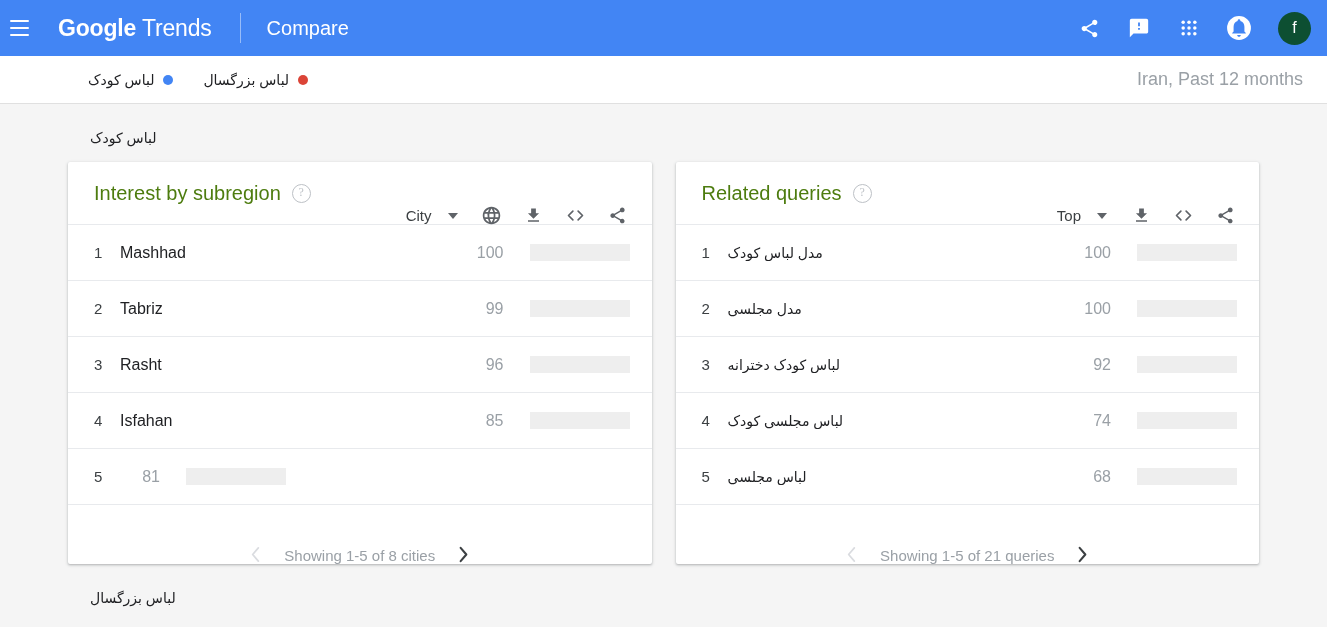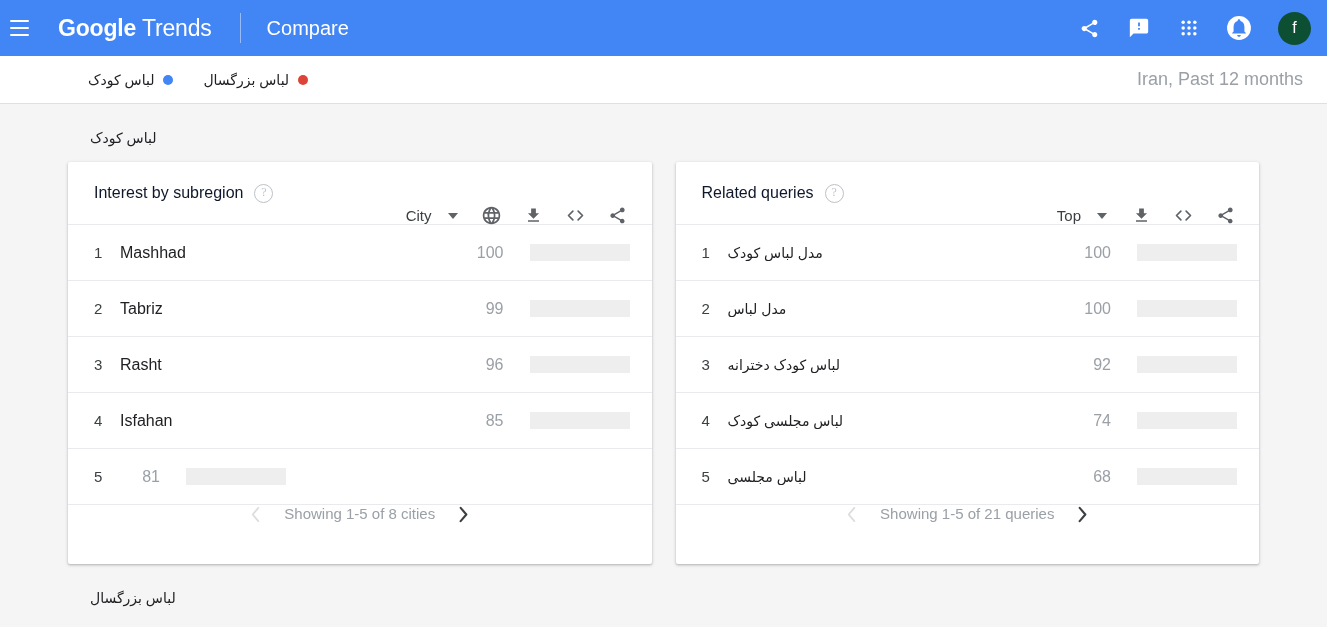--- a/index.html
+++ b/index.html
@@ -162,22 +162,22 @@
   }
   .card-header {
     height: 63px;
     display: flex;
     align-items: center;
     padding: 0 22px 0 26px;
     box-sizing: border-box;
     border-bottom: 1px solid #e8eaed;
   }
   .card-title {
-    font-size: 16px;
-    color: #0f172a;
+    font-size: 20px;
+    color: #4d7c0f;
   }
   .help-icon {
     width: 17px;
     height: 17px;
     border: 1.4px solid #bdc1c6;
     border-radius: 50%;
     color: #bdc1c6;
     font-size: 12px;
     line-height: 15px;
     text-align: center;
@@ -266,21 +266,21 @@
   }
   .bar-fill {
     height: 100%;
     background: #4285f4;
   }
 
   
   .card-footer {
     height: 59px;
     display: flex;
-    align-items: flex-start;
+    align-items: flex-end;
     justify-content: center;
     gap: 22px;
   }
   .pager-text {
     font-size: 15px;
     color: #9aa0a6;
   }
   .chev {
     cursor: pointer;
     display: flex;
@@ -465,21 +465,21 @@
       </div>
 
       <div class="row">
         <span class="row-rank">1</span>
         <span class="row-label rtl">مدل لباس کودک</span>
         <span class="row-value">100</span>
         <span class="bar-track"><span class="bar-fill" style="width: 100%;"></span></span>
       </div>
       <div class="row">
         <span class="row-rank">2</span>
-        <span class="row-label rtl">مدل لباس</span>
+        <span class="row-label rtl">مدل مجلسی</span>
         <span class="row-value">100</span>
         <span class="bar-track"><span class="bar-fill" style="width: 100%;"></span></span>
       </div>
       <div class="row">
         <span class="row-rank">3</span>
         <span class="row-label rtl">لباس کودک دخترانه</span>
         <span class="row-value">92</span>
         <span class="bar-track"><span class="bar-fill" style="width: 92%;"></span></span>
       </div>
       <div class="row">

